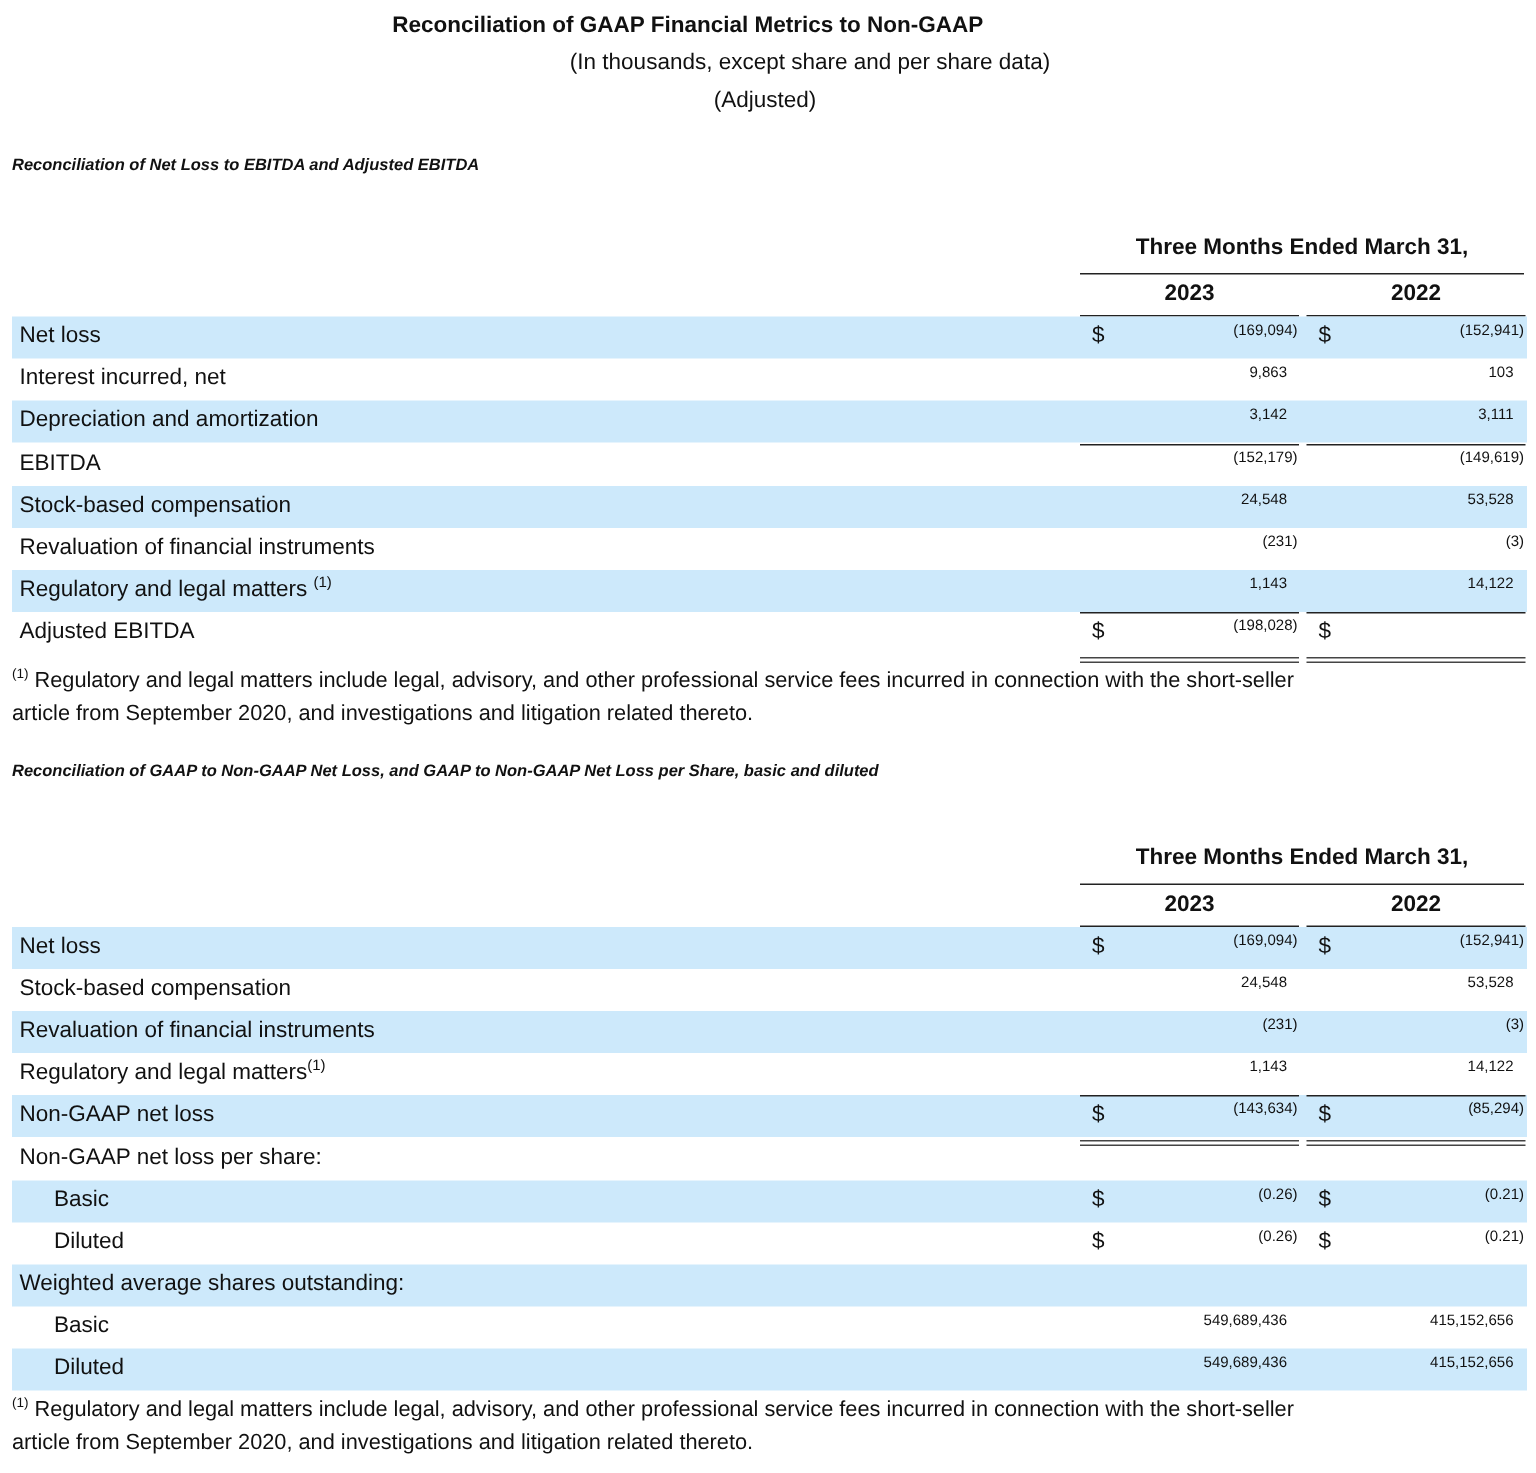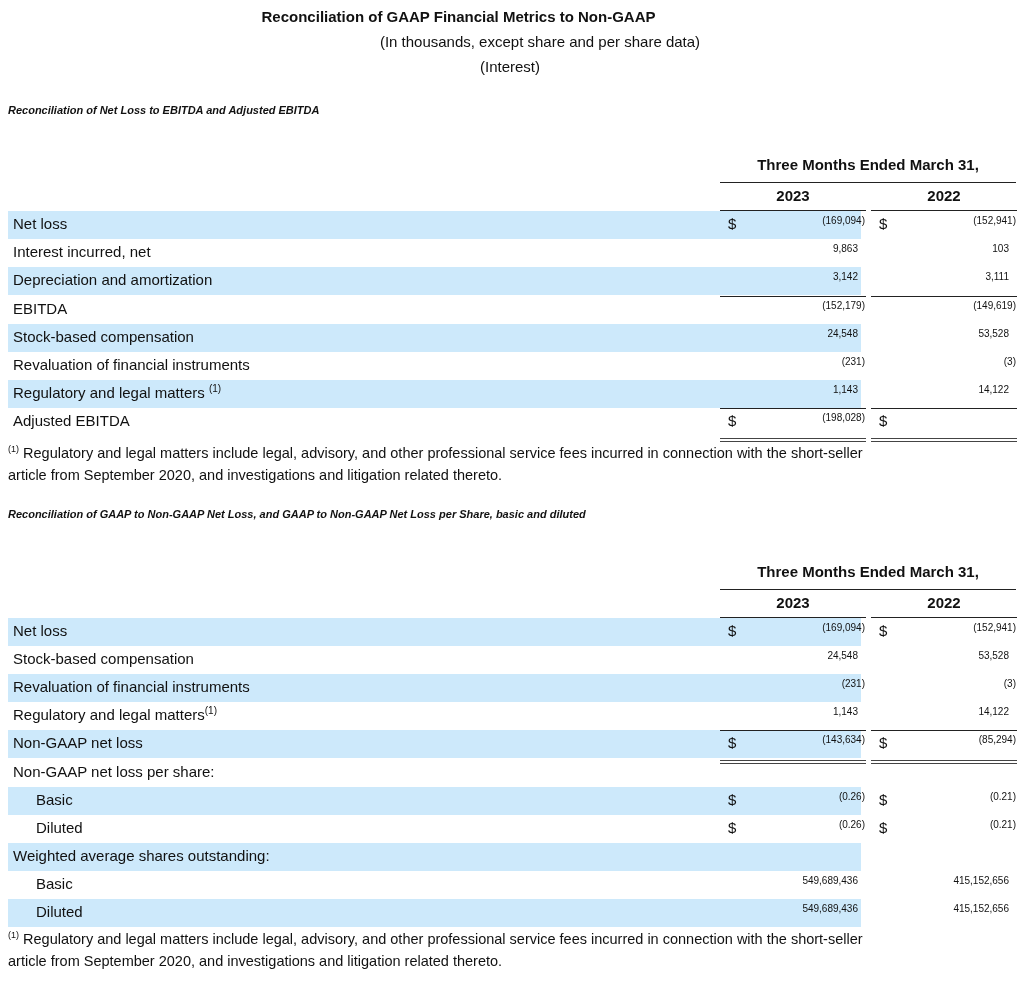--- a/index.html
+++ b/index.html
@@ -29,21 +29,21 @@
   .col-header {
     position: absolute; font-size: 15px; font-weight: bold; text-align: center;
   }
   .hline {
     position: absolute; height: 0; border-top: 1px solid #222;
   }
   .dline {
     position: absolute; height: 2px; border-top: 1px solid #444; border-bottom: 1px solid #444;
   }
   .row {
-    position: absolute; left: 0; width: 853px; height: 28px;
+    position: absolute; left: 0; width: 1010px; height: 28px;
   }
   .row.shaded { background: #cde9fb; }
   .row .label {
     position: absolute; left: 5px; top: 4px; font-size: 15px; white-space: nowrap;
   }
   .row .label.indent { left: 28px; }
   .row .label sup { font-size: 10px; vertical-align: super; line-height: 0; }
   .dollar {
     position: absolute; top: 4px; font-size: 15px;
   }
@@ -53,21 +53,21 @@
   .footnote {
     position: absolute; left: 8px; width: 1012px; font-size: 14.5px; line-height: 22px;
   }
   .footnote sup { font-size: 9px; }
 </style>
 </head>
 <body>
 
 <div class="title">Reconciliation of GAAP Financial Metrics to Non-GAAP</div>
 <div class="subtitle">(In thousands, except share and per share data)</div>
-<div class="unaudited">(Interest)</div>
+<div class="unaudited">(Adjusted)</div>
 
 <div class="section-title" style="top:104px;">Reconciliation of Net Loss to EBITDA and Adjusted EBITDA</div>
 
 <div id="table1" class="table" style="top:0;">
   <div class="col-header" style="top:156px; left:712px; width:296px;">Three Months Ended March 31,</div>
   <div class="hline" style="top:182px; left:712px; width:296px;"></div>
   <div class="col-header" style="top:187px; left:712px; width:146px;">2023</div>
   <div class="col-header" style="top:187px; left:863px; width:146px;">2022</div>
   <div class="hline" style="top:210px; left:712px; width:146px;"></div>
   <div class="hline" style="top:210px; left:863px; width:146px;"></div>

